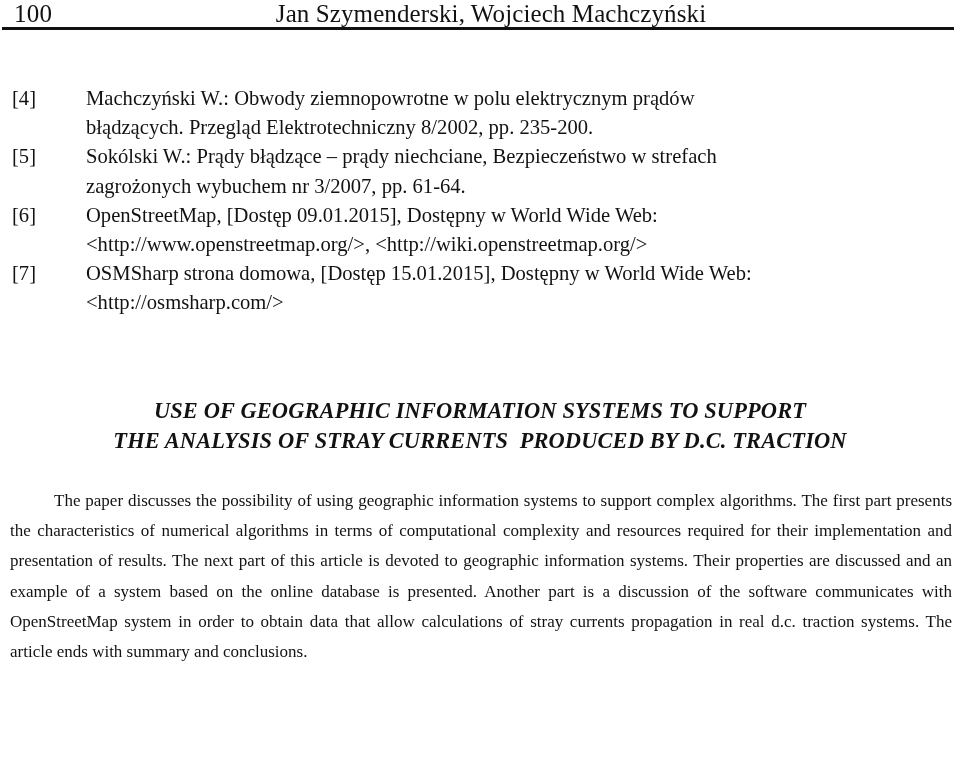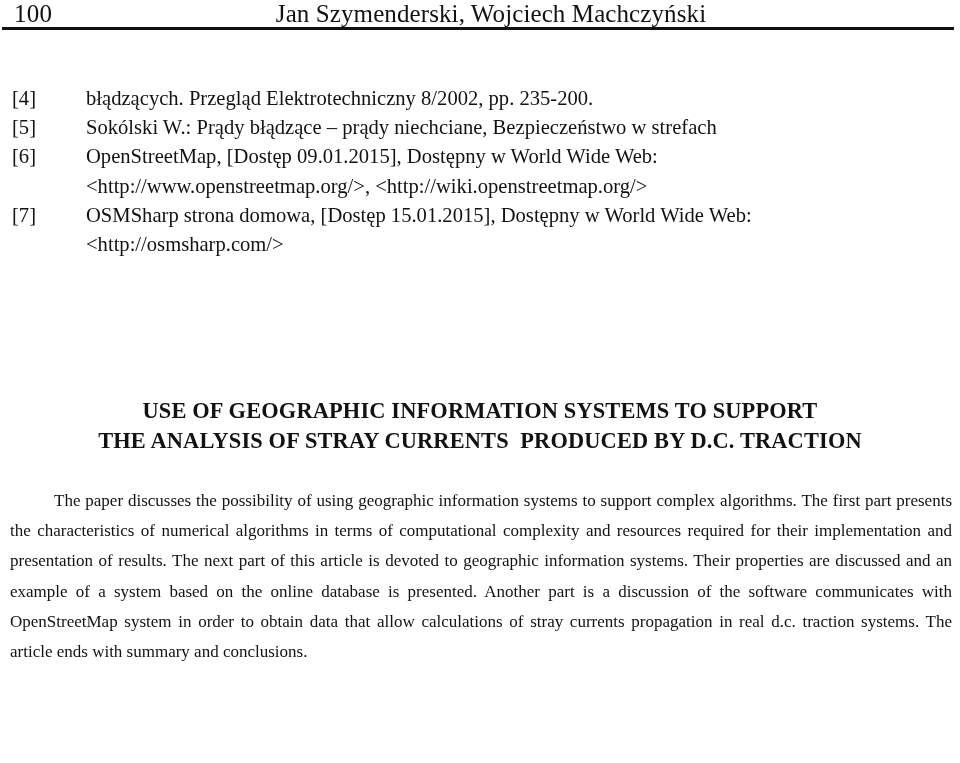--- a/index.html
+++ b/index.html
@@ -95,20 +95,21 @@
   .paper-title {
     position: absolute;
     left: 14px;
     top: 396px;
     width: 932px;
     text-align: center;
     font-weight: bold;
     font-size: 22.4px;
     line-height: 30px;
     letter-spacing: 0.15px;
+    font-style: italic;
   }
   .paper-title .tline {
     display: block;
     white-space: pre;
   }
 
   
   .abstract {
     position: absolute;
     left: 10px;
@@ -131,26 +132,28 @@
   <div class="running-head">
     <span class="folio">100</span>
     <span class="authors">Jan Szymenderski, Wojciech Machczyński</span>
   </div>
   <div class="head-rule"></div>
 
   <div class="references">
 
     <div class="ref">
       <span class="tag">[4]</span>
+      <span class="body">Machczyński W.: Obwody ziemnopowrotne w polu elektrycznym prądów</span>
       <span class="body lastline">błądzących. Przegląd Elektrotechniczny 8/2002, pp. 235-200.</span>
     </div>
 
     <div class="ref">
       <span class="tag">[5]</span>
       <span class="body">Sokólski W.: Prądy błądzące – prądy niechciane, Bezpieczeństwo w strefach</span>
+      <span class="body lastline">zagrożonych wybuchem nr 3/2007, pp. 61-64.</span>
     </div>
 
     <div class="ref">
       <span class="tag">[6]</span>
       <span class="body">OpenStreetMap, [Dostęp 09.01.2015], Dostępny w World Wide Web:</span>
       <span class="body lastline">&lt;http://www.openstreetmap.org/&gt;, &lt;http://wiki.openstreetmap.org/&gt;</span>
     </div>
 
     <div class="ref">
       <span class="tag">[7]</span>

